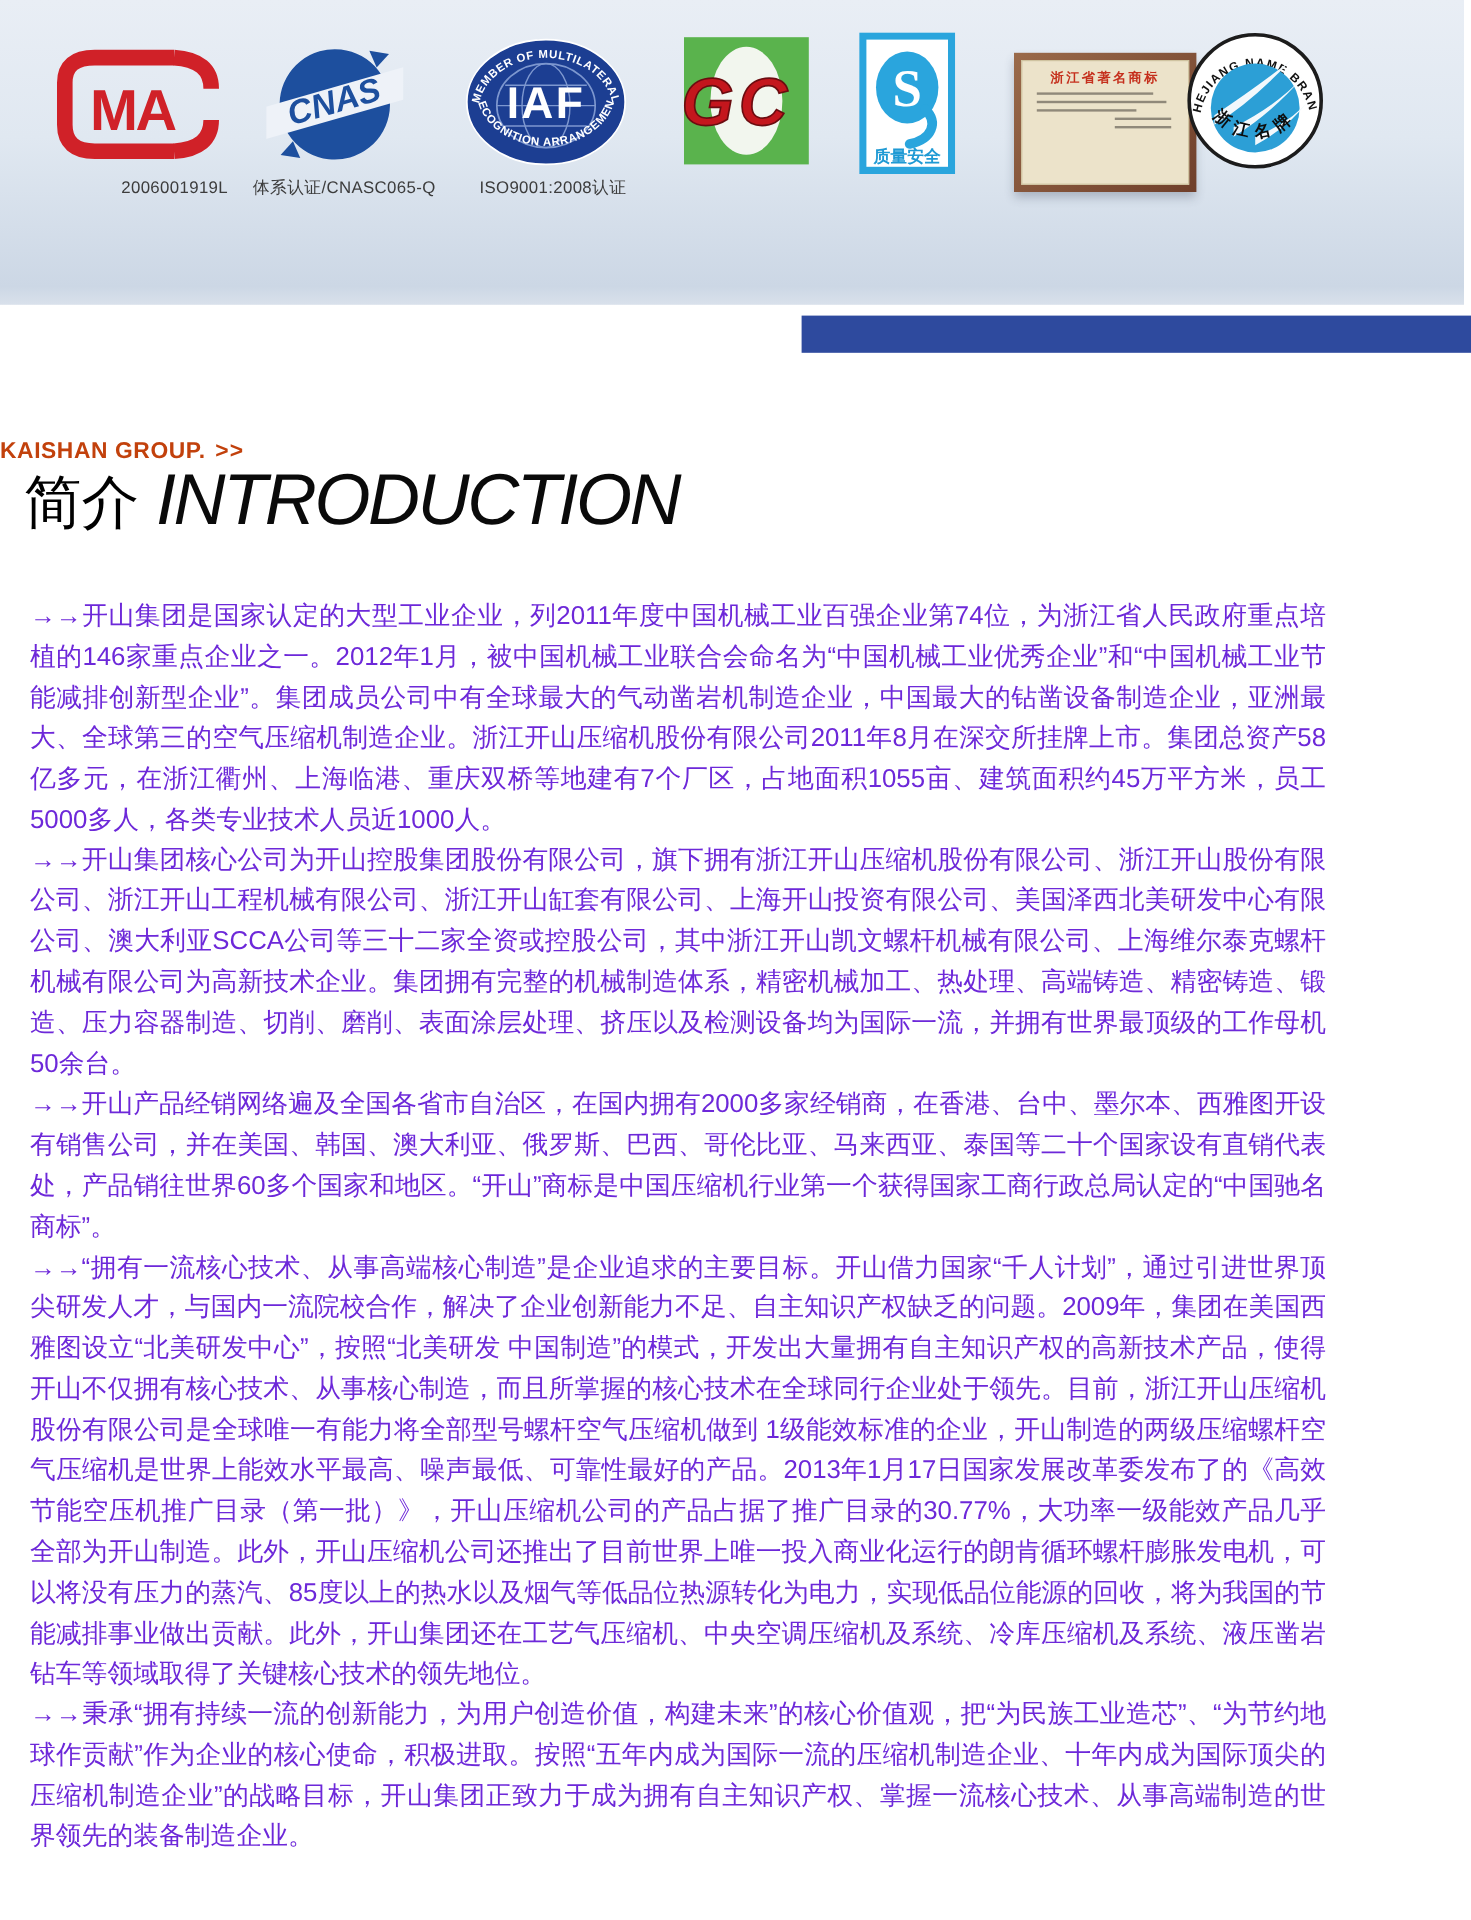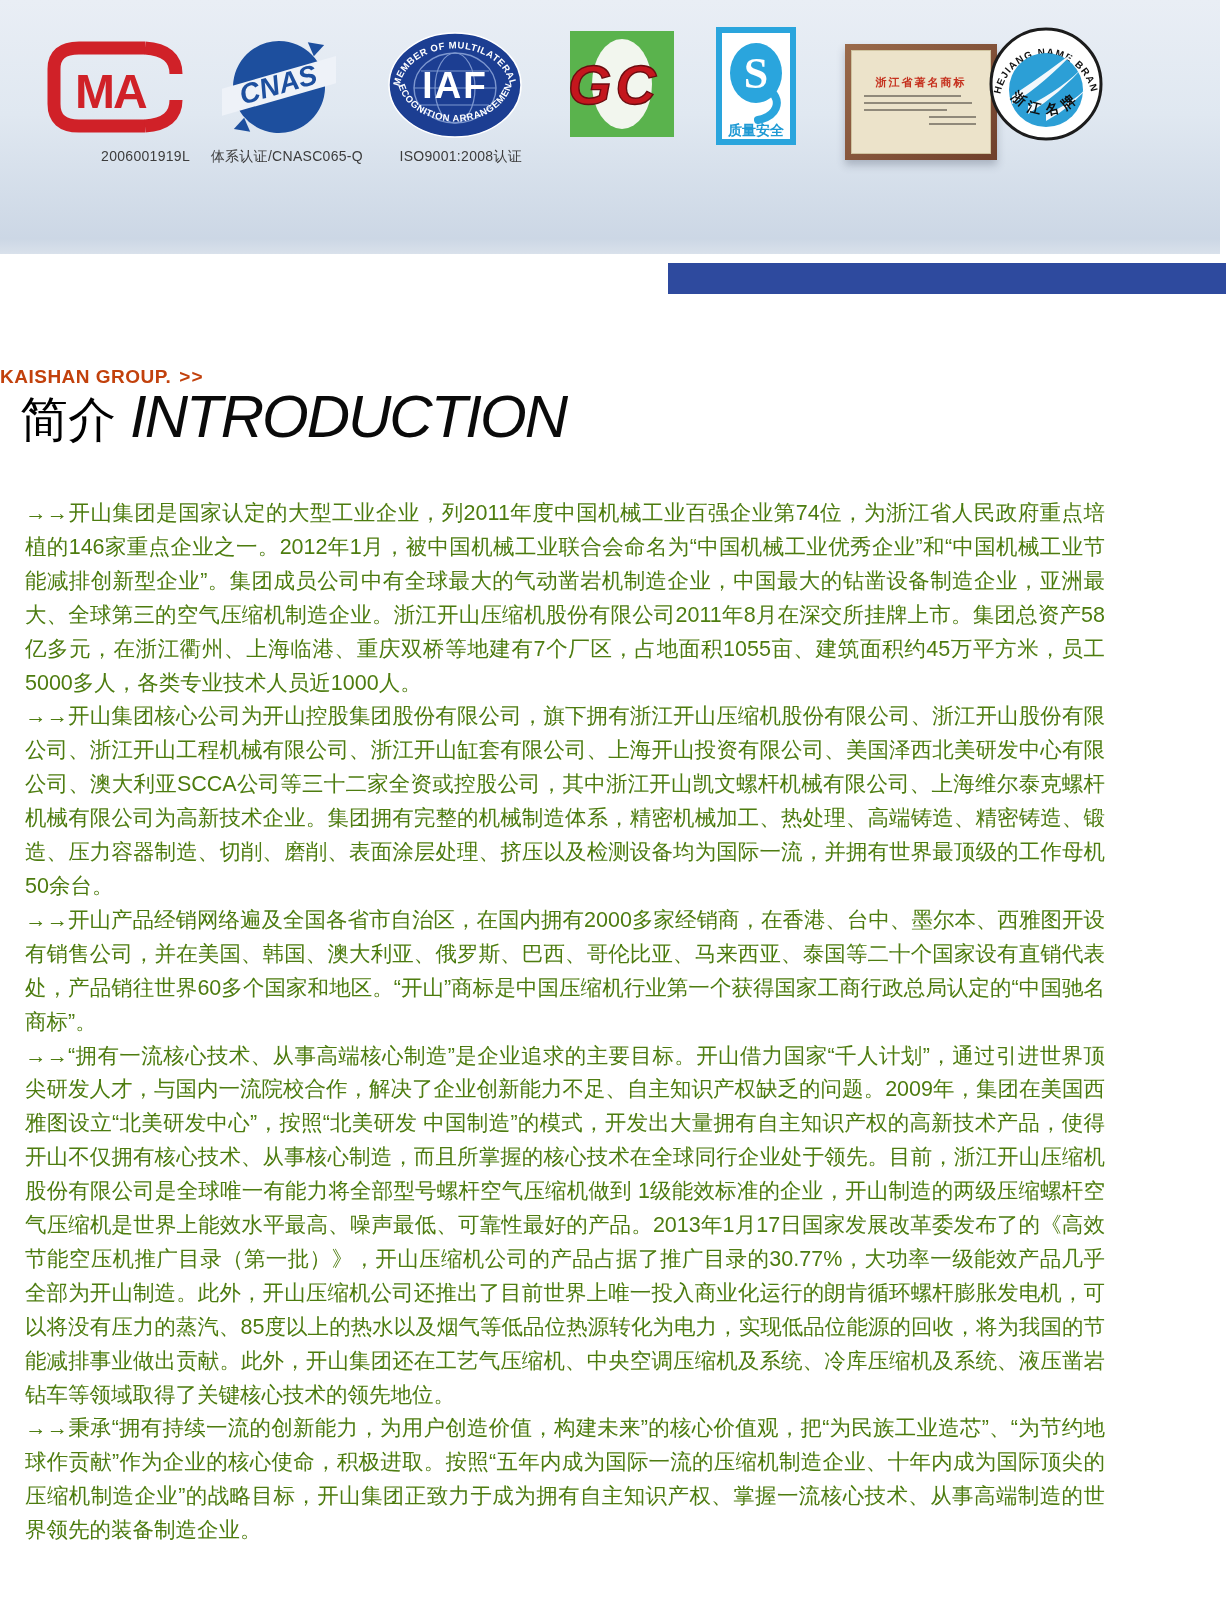--- a/index.html
+++ b/index.html
@@ -12,41 +12,41 @@
   .logo{position:absolute;}
   .cap{position:absolute;font-size:14px;color:#3c3c3c;text-align:right;letter-spacing:0.3px;}
 
   
   .plaque{position:absolute;left:845px;top:44px;width:140px;height:104px;
           background:linear-gradient(135deg,#9a6a4a,#6f3f2b);padding:6px;
           box-shadow:0 5px 8px rgba(60,70,90,.30);}
   .plaque-inner{background:#ece3ca;border:1px solid #cfc3a0;height:100%;box-sizing:border-box;
                 position:relative;overflow:hidden;}
   .plaque-title{color:#c5301d;font-weight:bold;font-size:11px;letter-spacing:2px;text-align:center;
-                margin-top:24px;white-space:nowrap;}
+                margin-top:6px;white-space:nowrap;}
   .pl{height:2px;background:#90897a;margin:5px 12px 0;}
   .pl.w1{width:70%;} .pl.w2{width:78%;} .pl.w3{width:60%;} .pl.w4{width:34%;}
   .pl.r{margin-left:auto;margin-right:14px;}
 
   
   .blue-bar{position:absolute;left:668px;top:263px;right:0;height:31px;background:#2e4a9e;}
 
   
   .kicker{position:absolute;left:0;top:366px;width:644px;text-align:left;
           font-size:19px;font-weight:700;color:#c2410c;letter-spacing:0.5px;}
   .kicker .arrows{margin-left:8px;letter-spacing:1px;}
   .main-title{position:absolute;left:20px;top:384px;display:flex;align-items:flex-end;}
   .title-zh{font-size:48px;line-height:1;font-weight:500;color:#000;
             font-family:"Liberation Serif","DejaVu Serif",serif;}
   .title-en{font-size:60px;line-height:1;font-weight:400;font-style:italic;color:#0a0a0a;
             letter-spacing:-2px;margin-left:14px;transform:translateY(3px);}
 
   
   .body-text{position:absolute;left:25px;top:497px;width:1080px;}
-  .body-text p{margin:0;font-size:21.5px;line-height:33.9px;color:#4d7c0f;
+  .body-text p{margin:0;font-size:21.5px;line-height:33.9px;color:#6d28d9;
                text-align:justify;text-justify:inter-ideograph;}
 </style>
 </head>
 <body>
 
 <div class="page">
 
   <div class="header">
 
     <svg class="logo" style="left:45px;top:38px;" width="140" height="98" viewBox="0 0 140 98">

